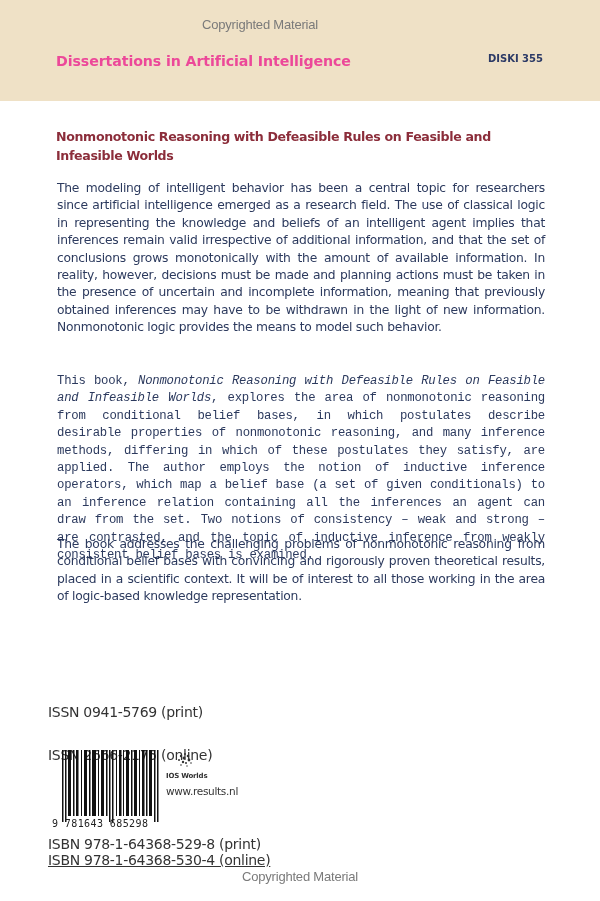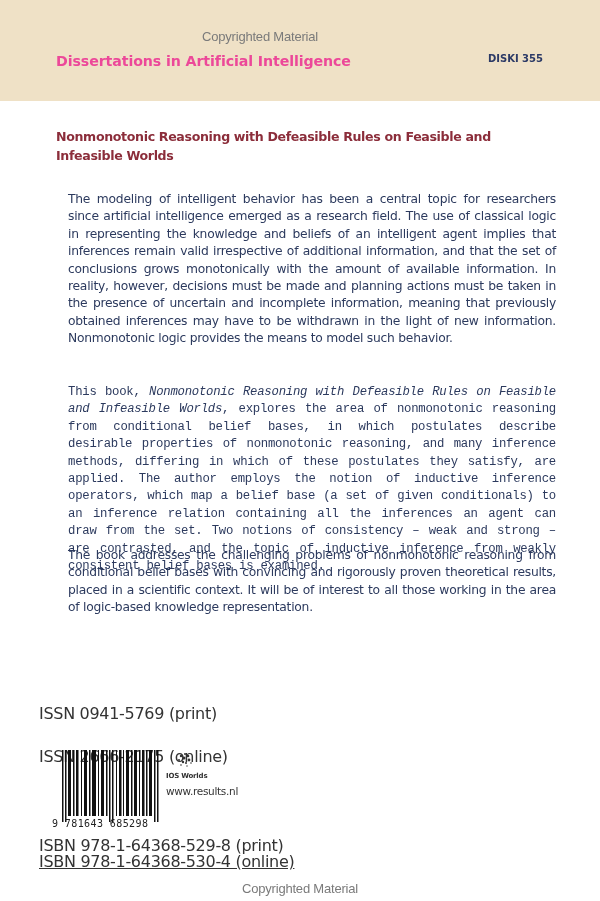--- a/index.html
+++ b/index.html
@@ -8,21 +8,20 @@
       font-family: "DejaVu Sans", sans-serif;
     }
     .header-band {
       position: absolute; left: 0; top: 0; width: 600px; height: 101px;
       background: #efe1c6;
     }
     .watermark {
       position: absolute; left: 0; width: 520px; text-align: center;
       font-family: "Liberation Sans", sans-serif; font-size: 13px; color: #7a7a7a;
       letter-spacing: -0.2px;
-      margin-top: 12px;
     }
     .wm-top { top: 17px; }
     .wm-bottom { top: 869px; left: 40px; }
     .series-title {
       position: absolute; left: 56px; top: 53px;
       font-family: "DejaVu Sans", sans-serif; font-size: 14.2px; font-weight: bold; color: #ec4899;
       letter-spacing: -0.1px;
     }
     .series-number {
       position: absolute; right: 57px; top: 53px;
@@ -30,29 +29,29 @@
     }
     .book-title {
       position: absolute; left: 56px; top: 127px; width: 470px;
       font-family: "DejaVu Sans", sans-serif; font-size: 12.6px; font-weight: bold; color: #8b2d3a;
       line-height: 19px; letter-spacing: -0.35px;
     }
     .para {
       position: absolute; left: 56px; width: 488px;
       font-family: "DejaVu Sans", sans-serif; font-size: 12.3px; color: #2c3a5e;
       line-height: 17.4px; text-align: justify; letter-spacing: -0.25px;
-      margin: 12px;
+      margin: 1px;
     }
     .p1 { top: 179px; }
     .p2 { top: 372px; font-family: Liberation Mono, monospace; }
     .p3 { top: 535px; }
     .para em { font-style: italic; }
     .info-line {
-      position: absolute; left: 39px;
-      font-family: "DejaVu Sans", sans-serif; font-size: 16px; color: #333333; letter-spacing: -0.3px;
+      position: absolute; left: 48px;
+      font-family: "DejaVu Sans", sans-serif; font-size: 14px; color: #333333; letter-spacing: -0.3px;
     }
     .issn1 { top: 704px; }
     .issn2 { top: 719px; margin-top: 28px; }
     .isbn1 { top: 836px; }
     .isbn2 { top: 852px; text-decoration: underline; }
     .barcode {
       position: absolute; left: 62px; top: 750px; width: 98px; height: 72px;
     }
     .barcode-digits {
       position: absolute; left: 52px; top: 818px; width: 112px;

